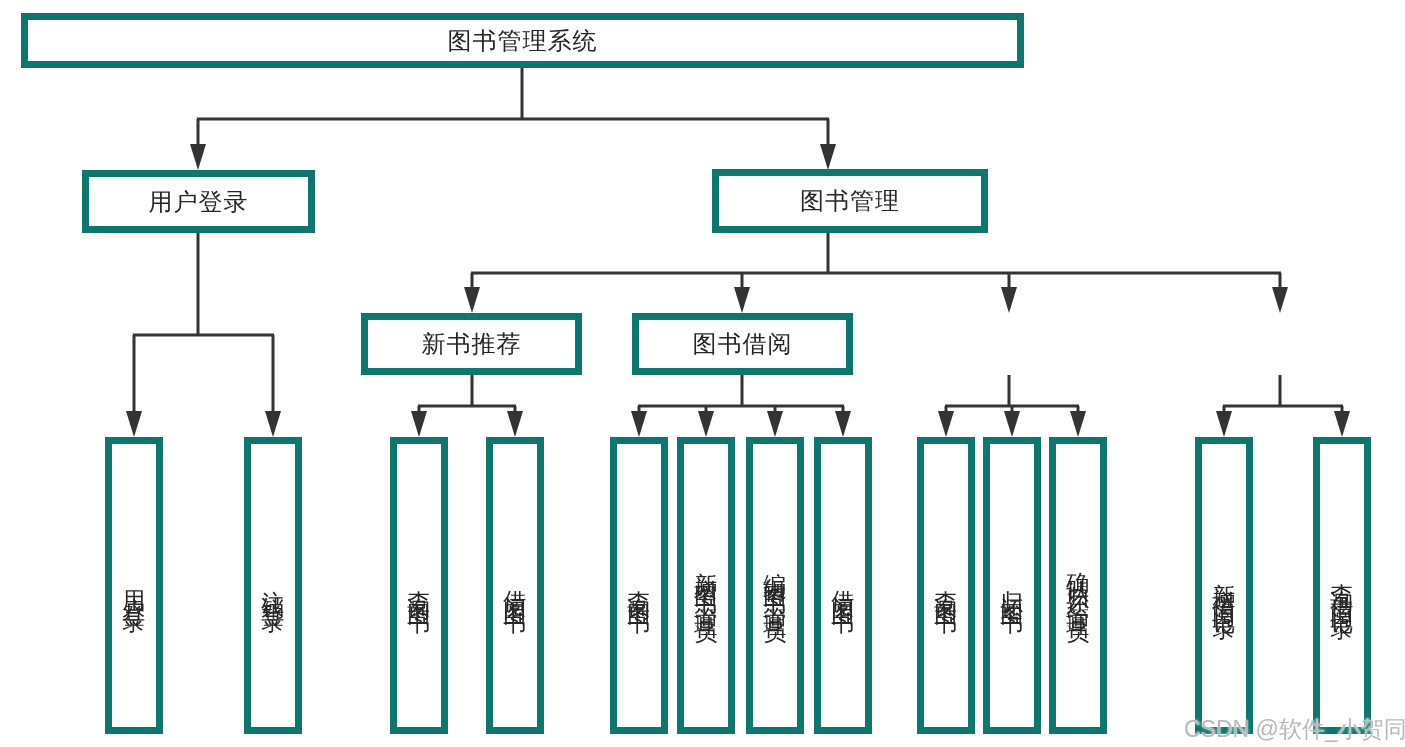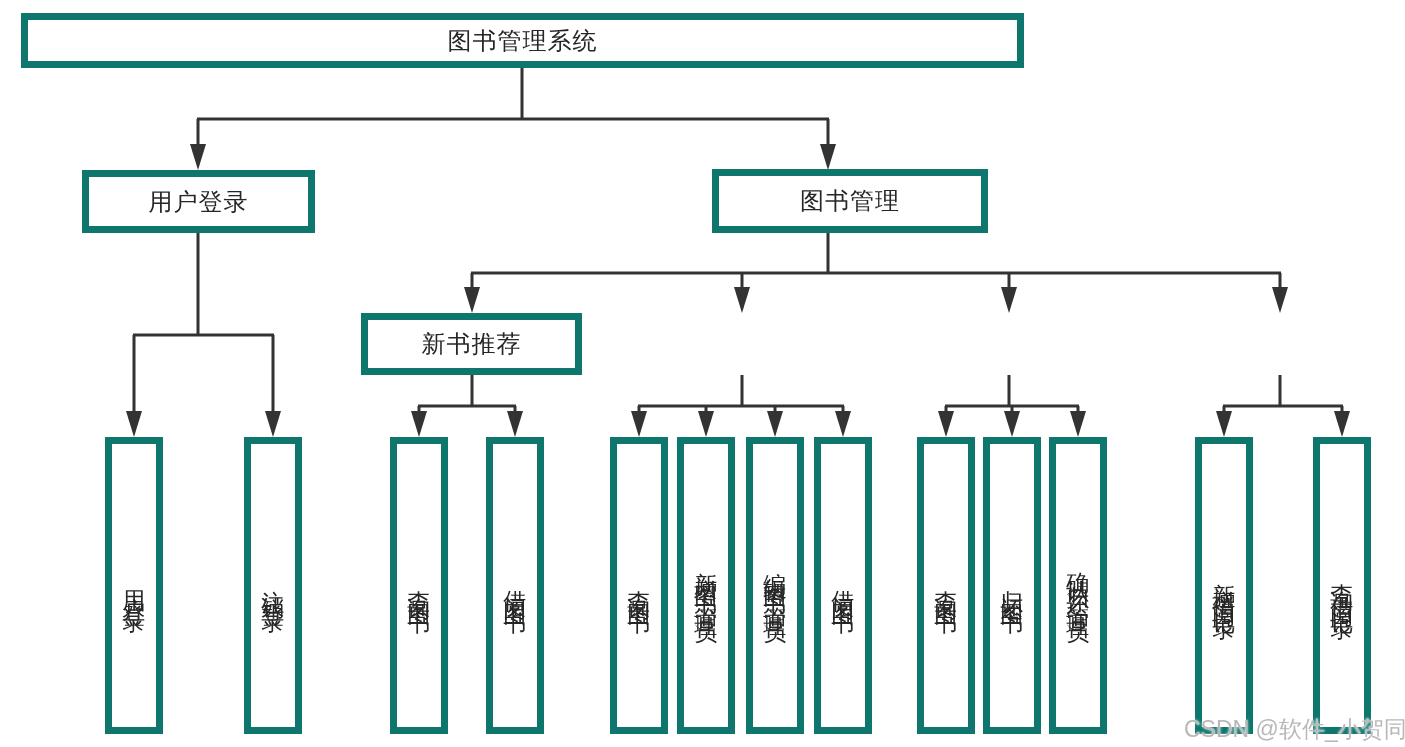--- a/index.html
+++ b/index.html
@@ -76,20 +76,23 @@
   <div class="box h" style="left:82px;top:170px;width:233px;height:63px">
     <span>用户登录</span>
   </div>
   <div class="box h" style="left:712px;top:169px;width:276px;height:64px">
     <span>图书管理</span>
   </div>
 
   <div class="box h" style="left:361px;top:313px;width:221px;height:62px">
     <span>新书推荐</span>
   </div>
+  <div class="box h" style="left:632px;top:313px;width:221px;height:62px">
+    <span>图书借阅</span>
+  </div>
 
   <div class="box v" style="left:105px;top:437px;width:58px;height:297px">
     <span>用户登录</span>
   </div>
   <div class="box v" style="left:244px;top:437px;width:58px;height:297px">
     <span>注销登录</span>
   </div>
 
   <div class="box v" style="left:390px;top:437px;width:58px;height:297px">
     <span>查询图书</span>

